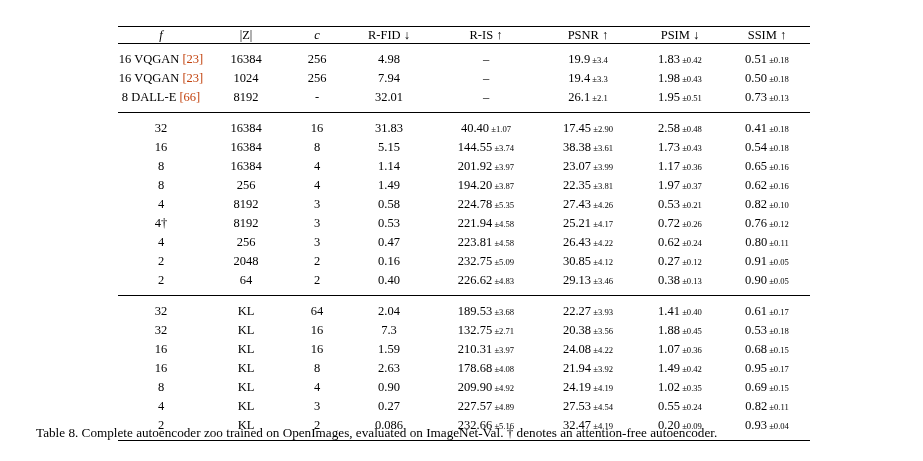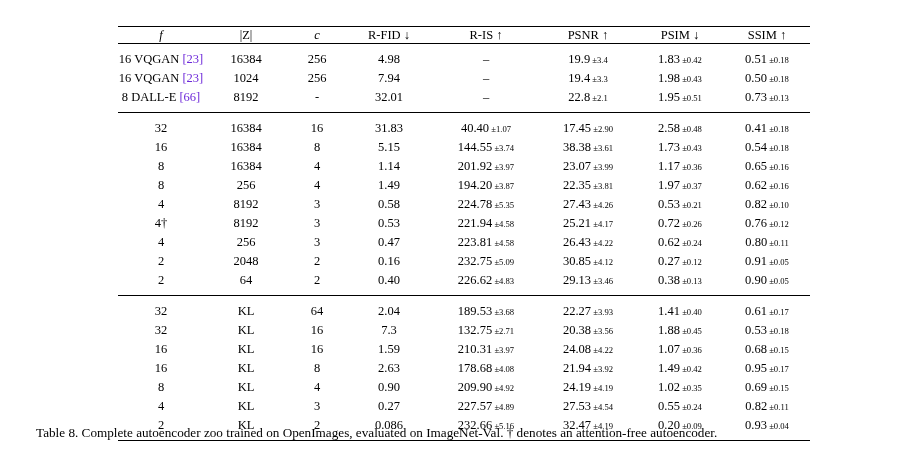--- a/index.html
+++ b/index.html
@@ -78,21 +78,21 @@
     padding-bottom: 2.0px;
     font-size: 12.5px;
     white-space: nowrap;
   }
   tbody.block tr.data td.namecell {
     font-size: 12.5px;
   }
   .ital {
   }
   .cite {
-    color: #6d28d9;
+    color: #c2410c;
   }
   .pm {
     font-size: 8.6px;
     vertical-align: baseline;
     letter-spacing: 0;
   }
   .col-f      { width: 86px; }
   .col-z      { width: 84px; }
   .col-c      { width: 58px; }
   .col-rfid   { width: 86px; }
@@ -173,21 +173,21 @@
             <td><span>19.4</span><span class="pm"> ±3.3</span></td>
             <td><span>1.98</span><span class="pm"> ±0.43</span></td>
             <td><span>0.50</span><span class="pm"> ±0.18</span></td>
           </tr>
           <tr class="data">
             <td class="namecell"><span>8</span><span class="ital"> DALL-E</span><span class="cite"> [66]</span></td>
             <td>8192</td>
             <td>-</td>
             <td>32.01</td>
             <td><span>–</span></td>
-            <td><span>22.8</span><span class="pm"> ±2.1</span></td>
+            <td><span>26.1</span><span class="pm"> ±2.1</span></td>
             <td><span>1.95</span><span class="pm"> ±0.51</span></td>
             <td><span>0.73</span><span class="pm"> ±0.13</span></td>
           </tr>
           <tr class="spacer-row">
             <td colspan="8"></td>
           </tr>
         </tbody>
       <tbody>
         <tr class="rule-mid">
             <td colspan="8"></td>

